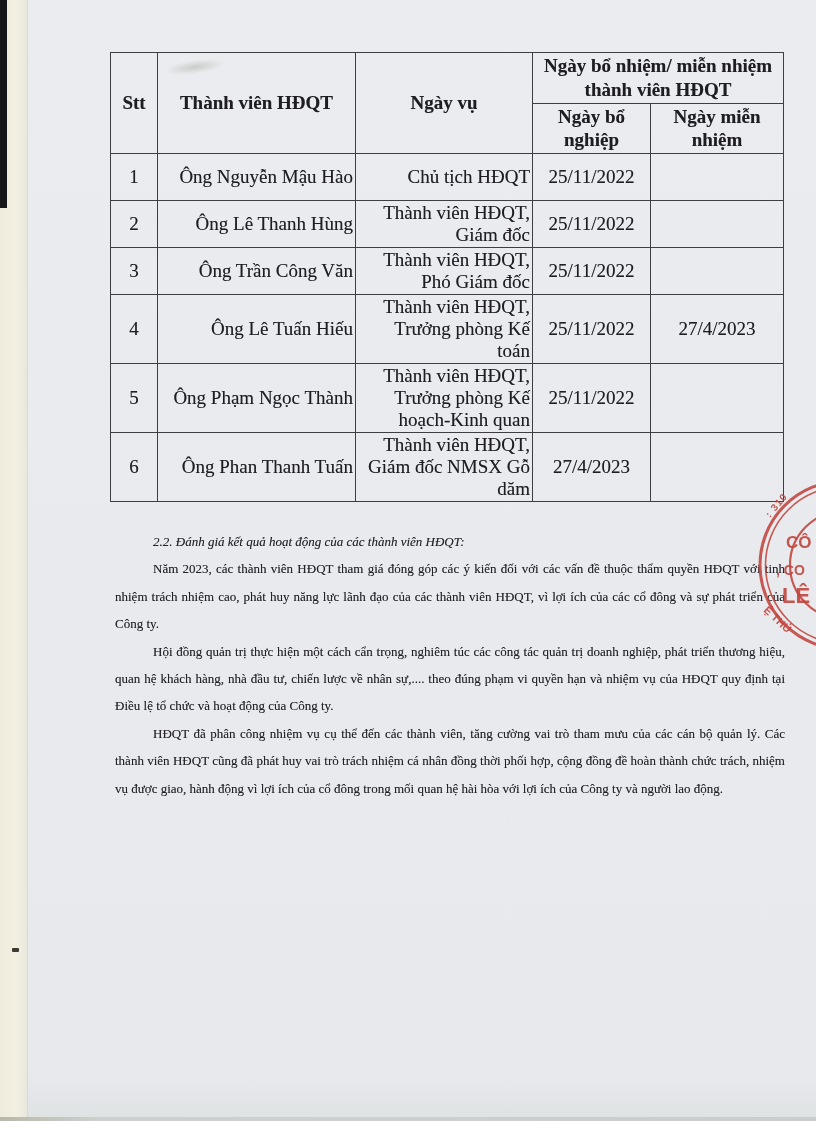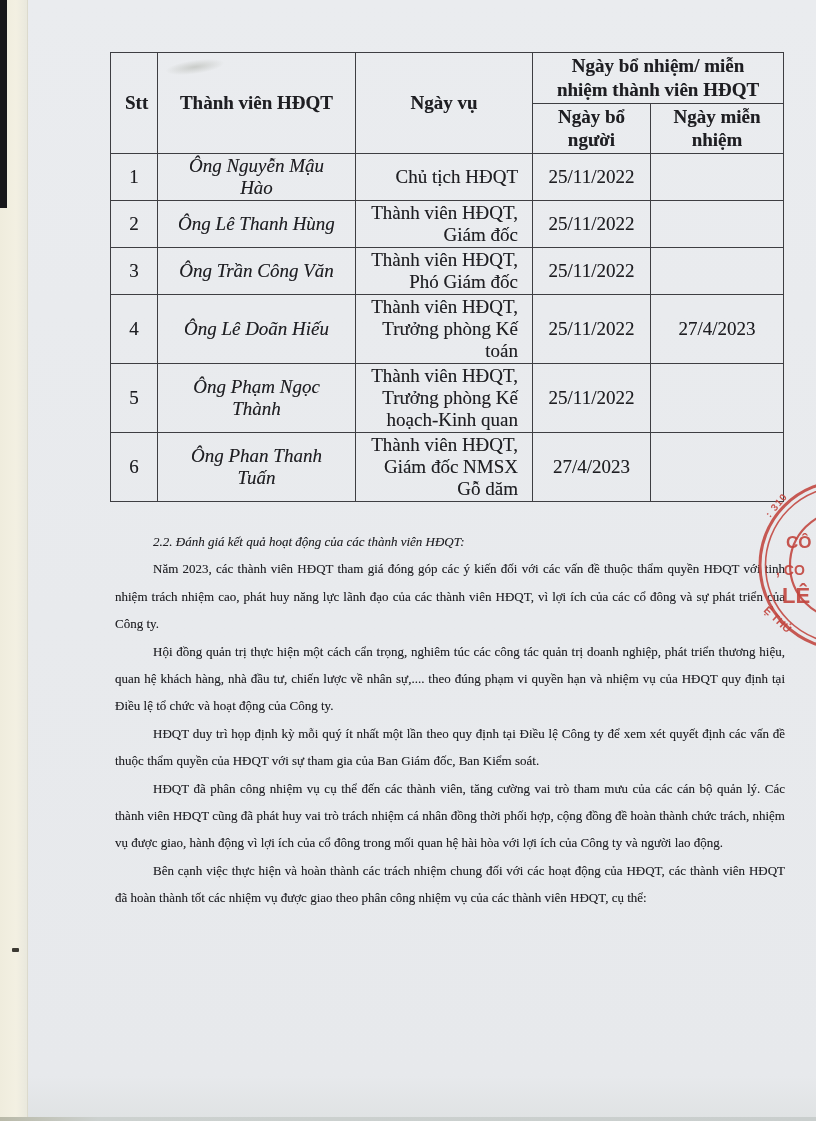--- a/index.html
+++ b/index.html
@@ -31,28 +31,28 @@
 
   
   .board-table-wrap{position:absolute;left:110px;top:52px;width:673px;}
   table.board{
     width:100%;border-collapse:collapse;table-layout:fixed;
     font-size:19px;color:#1e1e22;
     text-shadow:0 0 .4px rgba(40,40,45,.45);
   }
   table.board th,table.board td{
     border:1.6px solid #3e3e42;
-    vertical-align:middle;padding:1px 14px;
+    vertical-align:middle;padding:1px 2px;
     font-weight:normal;
   }
   table.board thead th{font-weight:bold;text-align:center;line-height:1.25;}
   tr.hdr-group{height:50px;}
   tr.hdr-sub{height:46px;}
   td.c-stt{text-align:center;}
-  td.c-name{text-align:center;padding-left:3px;font-style:italic;}
+  td.c-name{text-align:right;padding-left:3px;}
   td.c-pos{text-align:right;line-height:22px;}
   td.c-app{text-align:center;padding-left:14px;}
   td.c-dis{text-align:center;}
   tbody tr{height:47px;}
   tbody tr:nth-child(5){height:68px;}
   tbody tr:nth-child(6){height:65px;}
   
   .smudge{
     position:absolute;left:165px;top:60px;width:60px;height:14px;
     background:radial-gradient(ellipse at center, rgba(175,178,170,.55), rgba(175,178,170,0) 70%);
@@ -99,21 +99,21 @@
           <col style="width:133px">
       </colgroup>
       <thead>
         <tr class="hdr-group">
           <th rowspan="2">Stt</th>
           <th rowspan="2">Thành viên HĐQT</th>
           <th rowspan="2">Ngày vụ</th>
           <th colspan="2">Ngày bổ nhiệm/ miễn nhiệm thành viên HĐQT</th>
         </tr>
         <tr class="hdr-sub">
-          <th>Ngày bổ người</th>
+          <th>Ngày bổ nghiệp</th>
           <th>Ngày miễn nhiệm</th>
         </tr>
       </thead>
       <tbody>
         <tr>
           <td class="c-stt">1</td>
           <td class="c-name">Ông Nguyễn Mậu Hào</td>
           <td class="c-pos">Chủ tịch HĐQT</td>
           <td class="c-app">25/11/2022</td>
           <td class="c-dis"></td>
@@ -127,21 +127,21 @@
         </tr>
         <tr>
           <td class="c-stt">3</td>
           <td class="c-name">Ông Trần Công Văn</td>
           <td class="c-pos">Thành viên HĐQT, Phó Giám đốc</td>
           <td class="c-app">25/11/2022</td>
           <td class="c-dis"></td>
         </tr>
         <tr>
           <td class="c-stt">4</td>
-          <td class="c-name">Ông Lê Doãn Hiếu</td>
+          <td class="c-name">Ông Lê Tuấn Hiếu</td>
           <td class="c-pos">Thành viên HĐQT, Trưởng phòng Kế toán</td>
           <td class="c-app">25/11/2022</td>
           <td class="c-dis">27/4/2023</td>
         </tr>
         <tr>
           <td class="c-stt">5</td>
           <td class="c-name">Ông Phạm Ngọc Thành</td>
           <td class="c-pos">Thành viên HĐQT, Trưởng phòng Kế hoạch-Kinh quan</td>
           <td class="c-app">25/11/2022</td>
           <td class="c-dis"></td>
@@ -154,23 +154,21 @@
           <td class="c-dis"></td>
         </tr>
       </tbody>
     </table>
   </div>
 
   <div class="bodytext">
     <p class="sec-heading">2.2. Đánh giá kết quả hoạt động của các thành viên HĐQT:</p>
     <p>Năm 2023, các thành viên HĐQT tham giá đóng góp các ý kiến đối với các vấn đề thuộc thẩm quyền HĐQT với tinh nhiệm trách nhiệm cao, phát huy năng lực lãnh đạo của các thành viên HĐQT, vì lợi ích của các cổ đông và sự phát triển của Công ty.</p>
     <p>Hội đồng quản trị thực hiện một cách cẩn trọng, nghiêm túc các công tác quản trị doanh nghiệp, phát triển thương hiệu, quan hệ khách hàng, nhà đầu tư, chiến lược về nhân sự,.... theo đúng phạm vi quyền hạn và nhiệm vụ của HĐQT quy định tại Điều lệ tổ chức và hoạt động của Công ty.</p>
-    <p>HĐQT duy trì họp định kỳ mỗi quý ít nhất một lần theo quy định tại Điều lệ Công ty để xem xét quyết định các vấn đề thuộc thẩm quyền của HĐQT với sự tham gia của Ban Giám đốc, Ban Kiểm soát.</p>
     <p>HĐQT đã phân công nhiệm vụ cụ thể đến các thành viên, tăng cường vai trò tham mưu của các cán bộ quản lý. Các thành viên HĐQT cũng đã phát huy vai trò trách nhiệm cá nhân đồng thời phối hợp, cộng đồng đề hoàn thành chức trách, nhiệm vụ được giao, hành động vì lợi ích của cổ đông trong mối quan hệ hài hòa với lợi ích của Công ty và người lao động.</p>
-    <p>Bên cạnh việc thực hiện và hoàn thành các trách nhiệm chung đối với các hoạt động của HĐQT, các thành viên HĐQT đã hoàn thành tốt các nhiệm vụ được giao theo phân công nhiệm vụ của các thành viên HĐQT, cụ thể:</p>
   </div>
 
   <div class="stamp-clip">
     <svg width="60" height="170" viewBox="0 0 60 170">
       <g stroke="#c2453e" fill="none" opacity="0.88">
         <circle cx="88" cy="87" r="84" stroke-width="3"></circle>
         <circle cx="88" cy="87" r="78.5" stroke-width="1.6"></circle>
         <circle cx="88" cy="87" r="54" stroke-width="2.2"></circle>
       </g>
       <g opacity="0.9">

